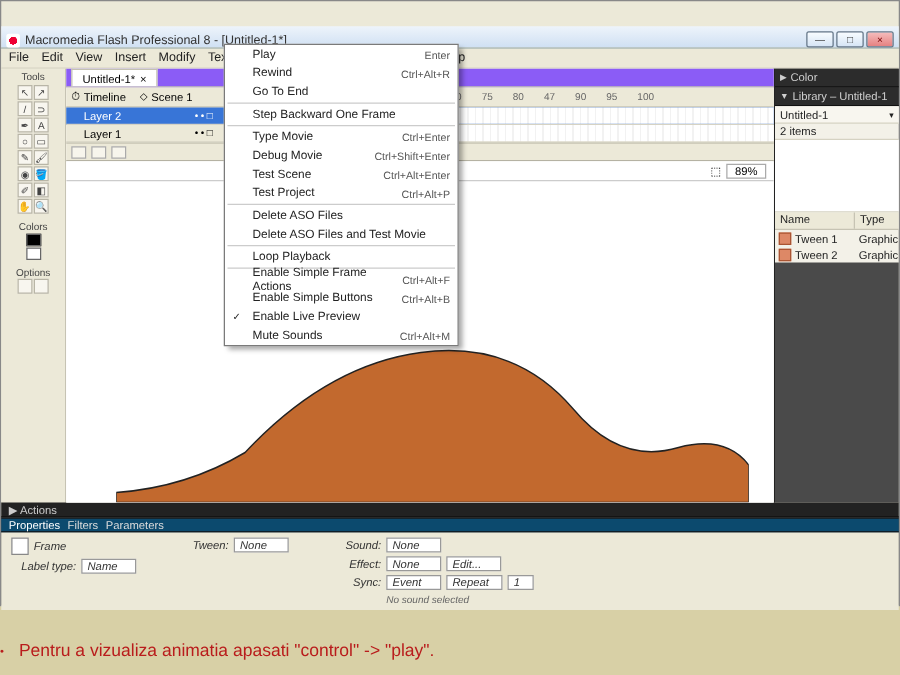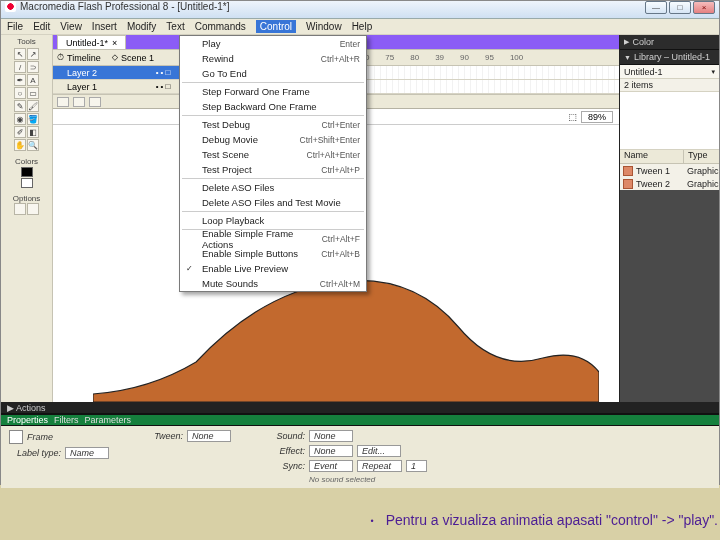--- a/index.html
+++ b/index.html
@@ -1,18 +1,18 @@
 <!DOCTYPE html>
 <html><head>
 <meta charset="utf-8">
 <style>
   * { margin: 0; padding: 0; box-sizing: border-box; font-family: "Segoe UI", Tahoma, sans-serif; }
   body { width: 720px; height: 540px; background: #d8d0a6; position: relative; overflow: hidden; }
   .window { position: absolute; top: 0; left: 0; width: 720px; height: 485px; background: #ece9d8; display: flex; flex-direction: column; border: 1px solid #888; }
-  .titlebar { height: 18px; background: linear-gradient(to bottom,#eef4fb,#cfe0f3); display: flex; align-items: flex-start; padding: 0 4px; font-size: 10px; color: #333; border-bottom: 1px solid #9aa; }
+  .titlebar { height: 18px; background: linear-gradient(to bottom,#eef4fb,#cfe0f3); display: flex; align-items: flex-end; padding: 0 4px; font-size: 10px; color: #333; border-bottom: 1px solid #9aa; margin-top: 20px; }
   .title-icon { width: 11px; height: 11px; background: radial-gradient(circle,#e03 40%,#fff 42%); border-radius: 2px; margin-right: 4px; }
   .win-btns { display: flex; gap: 2px; margin-left: auto; }
   .win-btn { width: 22px; height: 13px; border: 1px solid #678; border-radius: 2px; display: flex; align-items: center; justify-content: center; font-size: 8px; background: linear-gradient(#f8fcff,#d6e5f5); cursor: pointer; }
   .win-btn.close { background: linear-gradient(#f5bcbc,#e58181); color: #700; }
   .menubar { height: 16px; background: #ece9d8; display: flex; align-items: center; gap: 10px; padding: 0 6px; font-size: 10px; color: #222; border-bottom: 1px solid #d5d2c2; }
   .menubar span { cursor: pointer; }
   .menubar span.active { background: #3875d7; color: #fff; padding: 1px 4px; }
   .main { flex: 1; display: flex; min-height: 0; }
   .tools { width: 52px; background: #ece9d8; border-right: 1px solid #c6c3b3; display: flex; flex-direction: column; align-items: center; padding-top: 2px; font-size: 9px; color: #444; }
   .tools-hdr { font-size: 8px; margin-bottom: 2px; }
@@ -55,27 +55,27 @@
   .lib-count { height: 13px; border-bottom: 1px solid #d5d2c2; display: flex; align-items: center; padding: 0 4px; }
   .lib-preview { height: 58px; background: #fff; border-bottom: 1px solid #d5d2c2; }
   .lib-table { font-size: 9px; }
   .lib-table .hdr { height: 14px; background: #ece9d8; border-bottom: 1px solid #c6c3b3; display: flex; }
   .lib-table .hdr span:first-child { width: 64px; padding-left: 4px; border-right: 1px solid #c6c3b3; }
   .lib-table .hdr span:last-child { flex: 1; padding-left: 4px; }
   .lib-row { height: 13px; display: flex; align-items: center; }
   .lib-row .ic { width: 10px; height: 10px; background: #d86; border: 1px solid #a53; margin: 0 3px; }
   .lib-row .nm { width: 51px; }
   .bottom-panel { height: 70px; background: #3a3a3a; color: #ddd; border-top: 1px solid #111; display: flex; flex-direction: column; }
-  .bp-hdr { height: 14px; background: #15803d; display: flex; align-items: center; gap: 6px; padding: 0 6px; font-size: 9px; border-bottom: 1px solid #111; }
+  .bp-hdr { height: 14px; background: #0c4a6e; display: flex; align-items: center; gap: 6px; padding: 0 6px; font-size: 9px; border-bottom: 1px solid #111; }
   .bp-body { flex: 1; background: #ece9d8; color: #333; padding: 4px 8px; font-size: 9px; display: flex; gap: 22px; }
   .bp-col { display: flex; flex-direction: column; gap: 3px; font-style: italic; }
   .bp-row { display: flex; align-items: center; gap: 4px; }
   .bp-row label { width: 52px; text-align: right; font-size: 9px; }
   .bp-sel { border: 1px solid #999; background: #fff; padding: 0 10px 0 4px; font-size: 9px; height: 12px; display: flex; align-items: center; min-width: 44px; }
-  .caption { position: absolute; left: 0; right: 2px; bottom: 12px; text-align: right; font-size: 14px; color: #4c1d95; }
+  .caption { position: absolute; left: 0; right: 2px; bottom: 12px; text-align: left; font-size: 14px; color: #b91c1c; }
   .caption .bullet { font-size: 9px; vertical-align: middle; margin-right: 12px; }
 </style>
 </head>
 <body>
 
 <div class="window">
   <div class="titlebar">
     <div class="title-icon"></div>
     <span>Macromedia Flash Professional 8 - [Untitled-1*]</span>
     <div class="win-btns">
@@ -148,21 +148,21 @@
               <span>1</span>
               <span>5</span>
               <span>10</span>
               <span>15</span>
               <span>55</span>
               <span>60</span>
               <span>65</span>
               <span>70</span>
               <span>75</span>
               <span>80</span>
-              <span>39</span>
+              <span>47</span>
               <span>90</span>
               <span>95</span>
               <span>100</span>
             </div>
         </div>
         <div class="layers" id="layers">
             <div class="layer-row active">
               <div class="layer-name">Layer 2</div>
               <div class="layer-icons">
                 <span>•</span>
@@ -292,28 +292,25 @@
       </div>
       <div class="item">
         <span>Rewind</span>
         <span class="shortcut">Ctrl+Alt+R</span>
       </div>
       <div class="item">
         <span>Go To End</span>
       </div>
       <div class="sep"></div>
       <div class="item">
-        <span>Step Forward One Frame</span>
-      </div>
-      <div class="item">
         <span>Step Backward One Frame</span>
       </div>
       <div class="sep"></div>
       <div class="item">
-        <span>Test Debug</span>
+        <span>Type Movie</span>
         <span class="shortcut">Ctrl+Enter</span>
       </div>
       <div class="item">
         <span>Debug Movie</span>
         <span class="shortcut">Ctrl+Shift+Enter</span>
       </div>
       <div class="item">
         <span>Test Scene</span>
         <span class="shortcut">Ctrl+Alt+Enter</span>
       </div>

